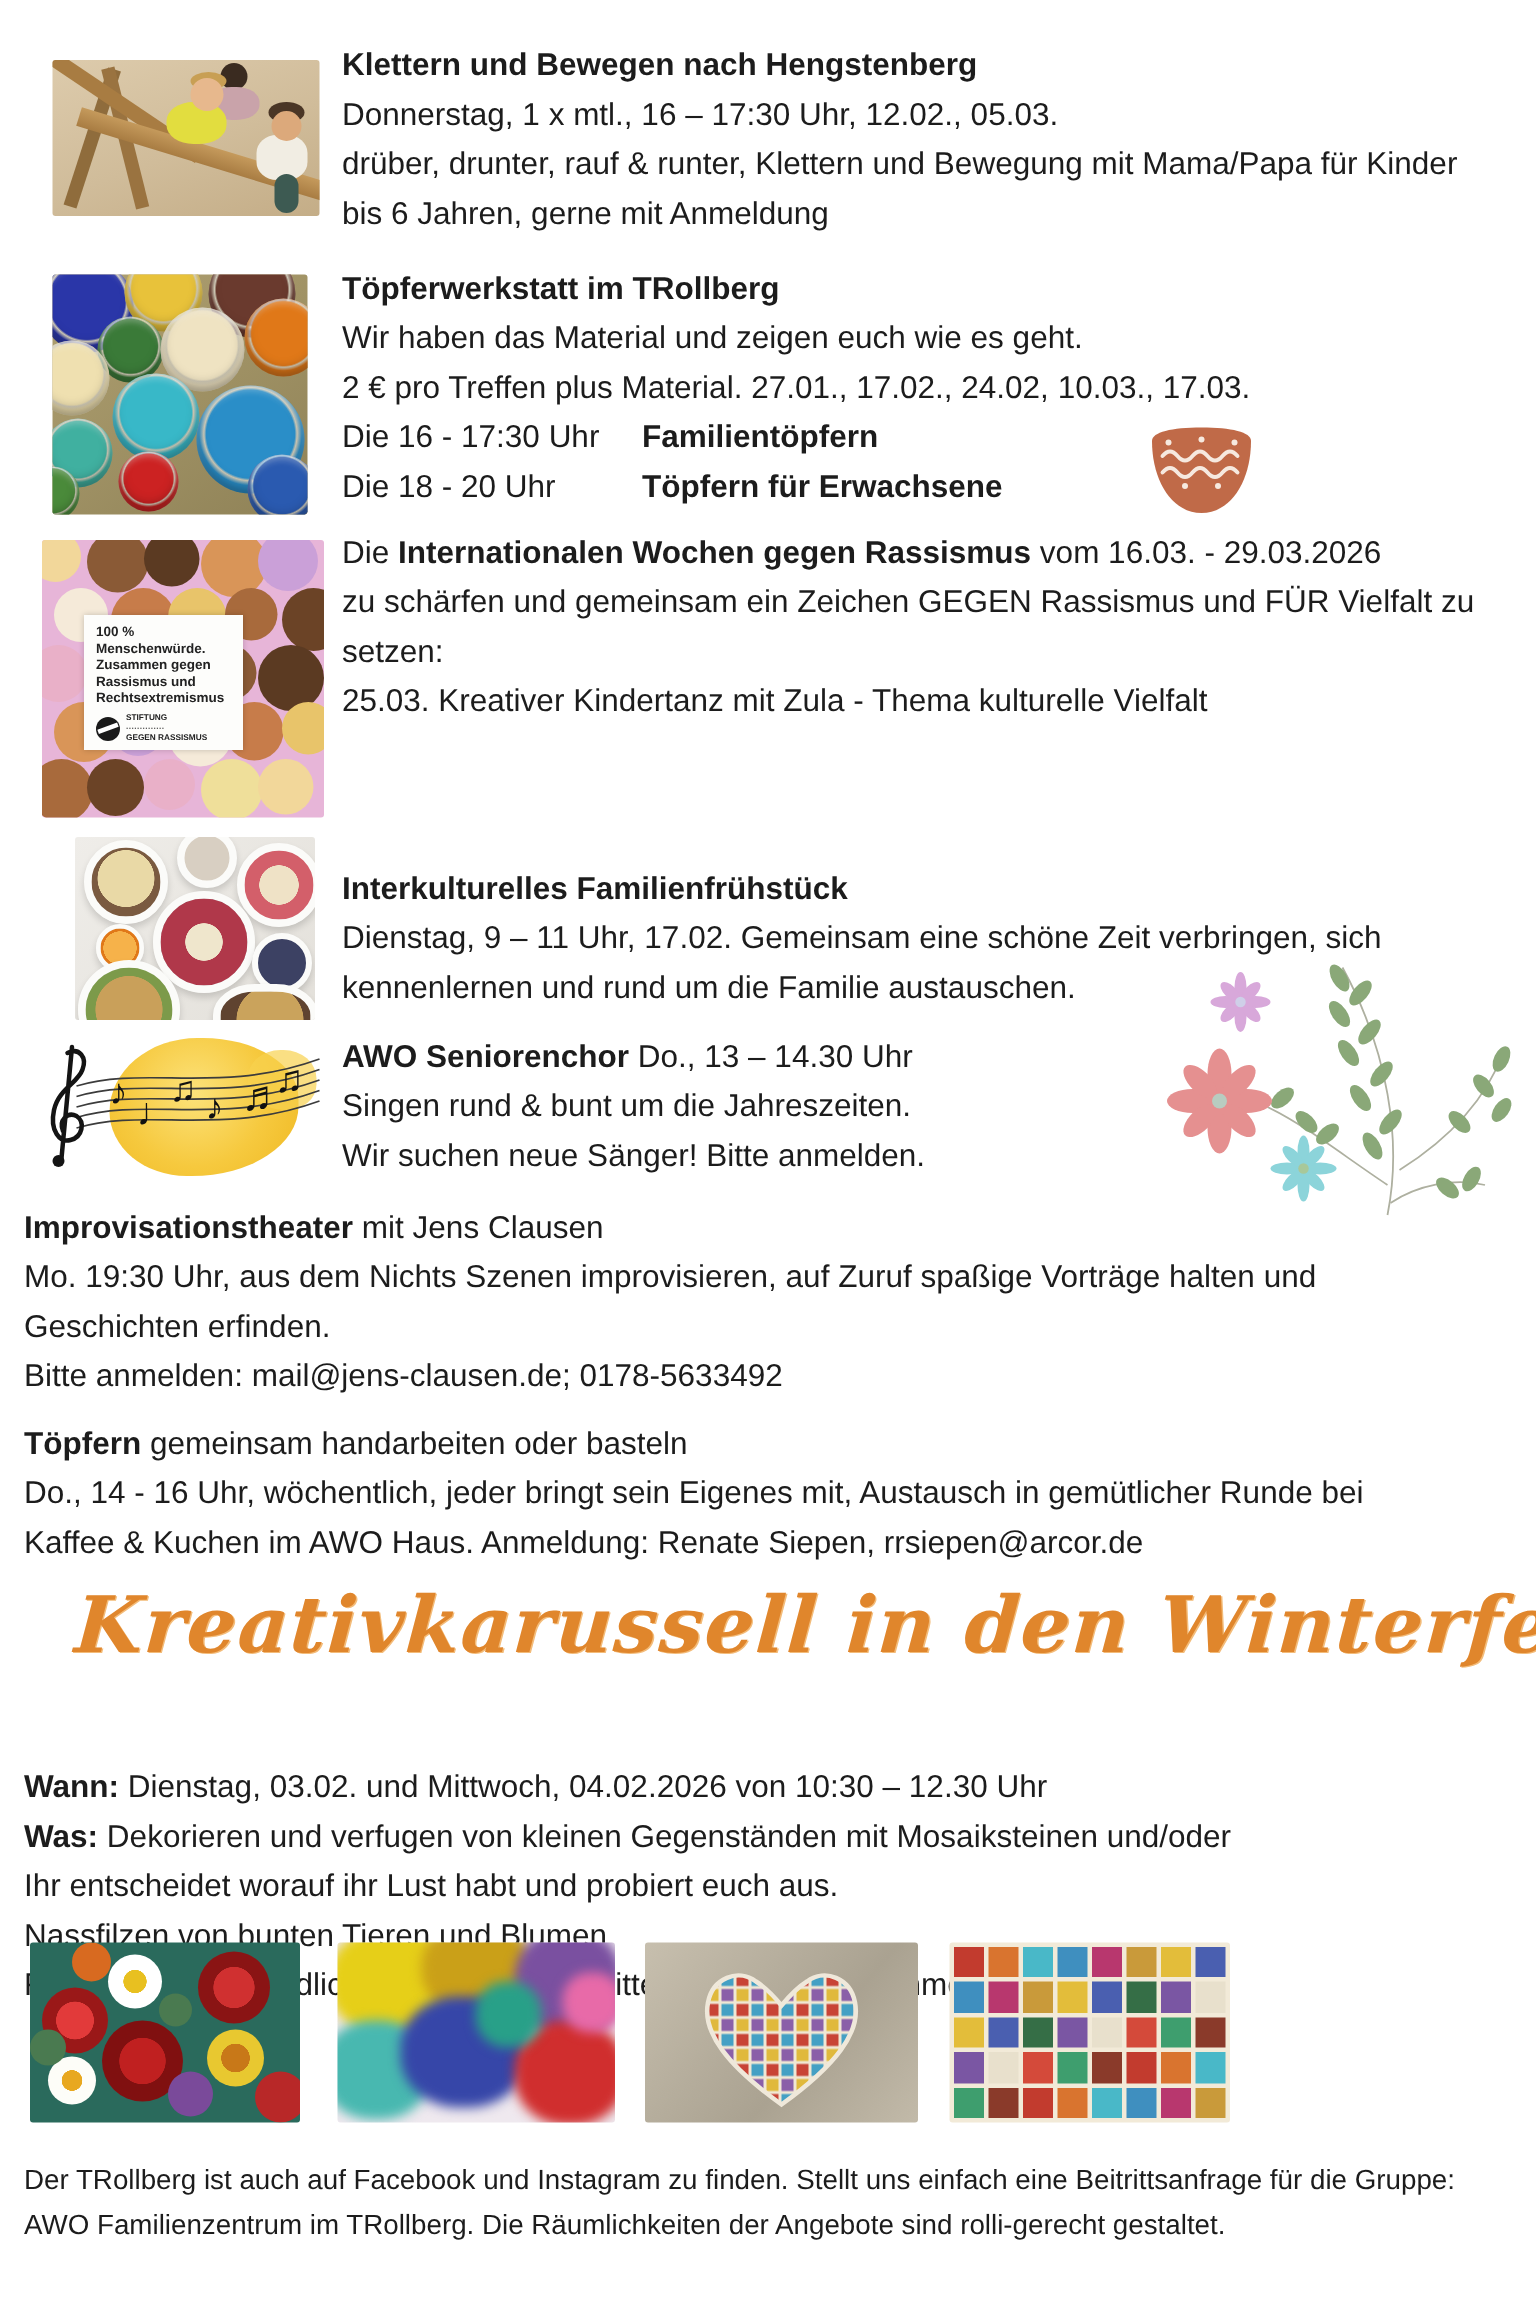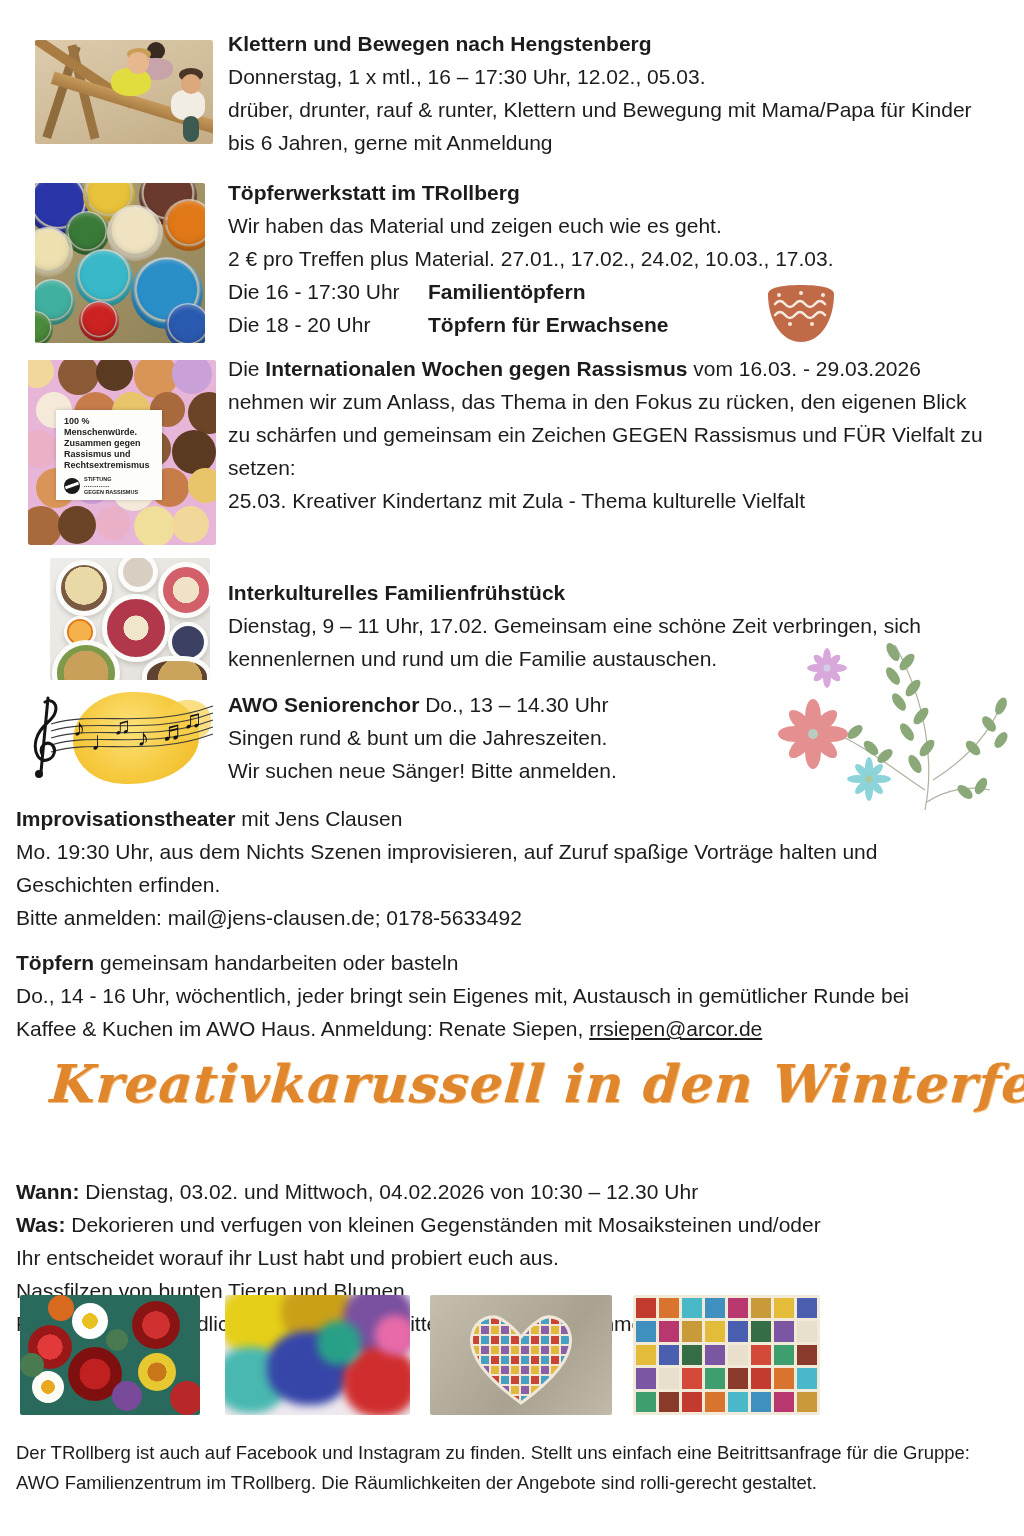--- a/index.html
+++ b/index.html
@@ -7,21 +7,21 @@
     position:relative;width:1024px;height:1536px;background:#ffffff;
     margin:0 auto;overflow:hidden;
     font-family:"Liberation Sans","DejaVu Sans",sans-serif;
     color:#1c1c1c;font-size:21px;line-height:33px;
   }
   .abs{position:absolute;}
   .txt{position:absolute;left:228px;}
   .txt .ln{white-space:nowrap;}
   .full{left:16px;}
   b,.b{font-weight:bold;}
-  .u{text-decoration:underline;cursor:pointer;}
+  .u{cursor:pointer;}
   .slot-time{display:inline-block;width:200px;}
   
   .photo{position:absolute;overflow:hidden;border-radius:2px;}
   .ph-part{position:absolute;}
   
   #climb{background:linear-gradient(160deg,#ddcbac 0%,#d0bc9a 55%,#c4ad87 100%);}
   #climb .plank1{left:14px;top:56px;width:170px;height:13px;background:linear-gradient(#c59a5c,#a87c42);transform:rotate(17deg);}
   #climb .plank2{left:-12px;top:26px;width:120px;height:10px;background:#a87c42;transform:rotate(34deg);}
   #climb .frameL{left:22px;top:4px;width:9px;height:96px;background:#8f6c3c;transform:rotate(18deg);}
   #climb .frameR{left:44px;top:4px;width:9px;height:96px;background:#9a7340;transform:rotate(-14deg);}
@@ -172,21 +172,20 @@
       <div class="face" style="left: 122px; top: 108px; width: 39px; height: 39px; background: rgb(199, 124, 74); z-index: 0;"></div>
       <div class="face" style="left: 160px; top: 108px; width: 35px; height: 35px; background: rgb(232, 196, 106); z-index: 0;"></div>
       <div class="face" style="left: -8px; top: 146px; width: 42px; height: 42px; background: rgb(168, 106, 60); z-index: 0;"></div>
       <div class="face" style="left: 30px; top: 146px; width: 38px; height: 38px; background: rgb(107, 67, 38); z-index: 0;"></div>
       <div class="face" style="left: 68px; top: 146px; width: 34px; height: 34px; background: rgb(233, 176, 200); z-index: 0;"></div>
       <div class="face" style="left: 106px; top: 146px; width: 41px; height: 41px; background: rgb(239, 223, 154); z-index: 0;"></div>
       <div class="face" style="left: 144px; top: 146px; width: 37px; height: 37px; background: rgb(242, 215, 154); z-index: 0;"></div>
     </div>
   <div class="txt" style="top:352px;">
     <div class="ln"><span>Die </span><span class="b">Internationalen Wochen gegen Rassismus</span><span> vom 16.03. - 29.03.2026</span></div>
-    <div class="ln">nehmen wir zum Anlass, das Thema in den Fokus zu rücken, den eigenen Blick</div>
     <div class="ln">zu schärfen und gemeinsam ein Zeichen GEGEN Rassismus und FÜR Vielfalt zu</div>
     <div class="ln">setzen:</div>
     <div class="ln">25.03. Kreativer Kindertanz mit Zula - Thema kulturelle Vielfalt</div>
   </div>
 
   <div id="brk" class="photo" style="left:50px;top:558px;width:160px;height:122px;">
     <div class="bwl" style="left:6px;top:2px;width:46px;height:46px;background:radial-gradient(circle at 50% 45%,#e9d9a6 0 55%,#7a5a40 56%);"></div>
     <div class="bwl" style="left:68px;top:-6px;width:30px;height:30px;background:#d8cfc2;"></div>
     <div class="bwl" style="left:108px;top:4px;width:46px;height:46px;background:radial-gradient(circle at 50% 50%,#efe2c6 0 40%,#d35f6a 41%);"></div>
     <div class="bwl" style="left:52px;top:36px;width:58px;height:58px;background:radial-gradient(circle at 50% 50%,#efe6cc 0 30%,#b0384a 31% 70%,#8a2a3c 71%);"></div>

